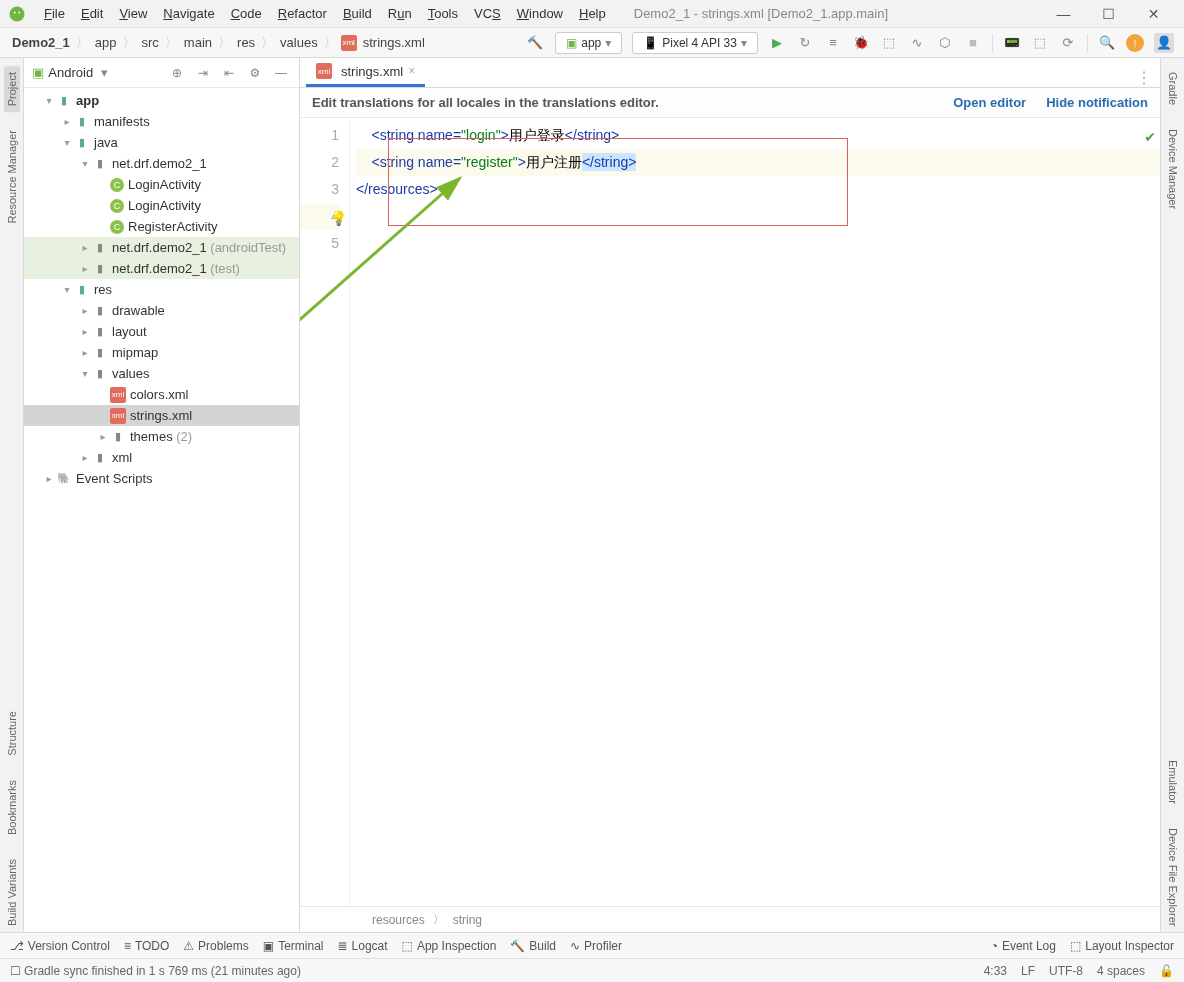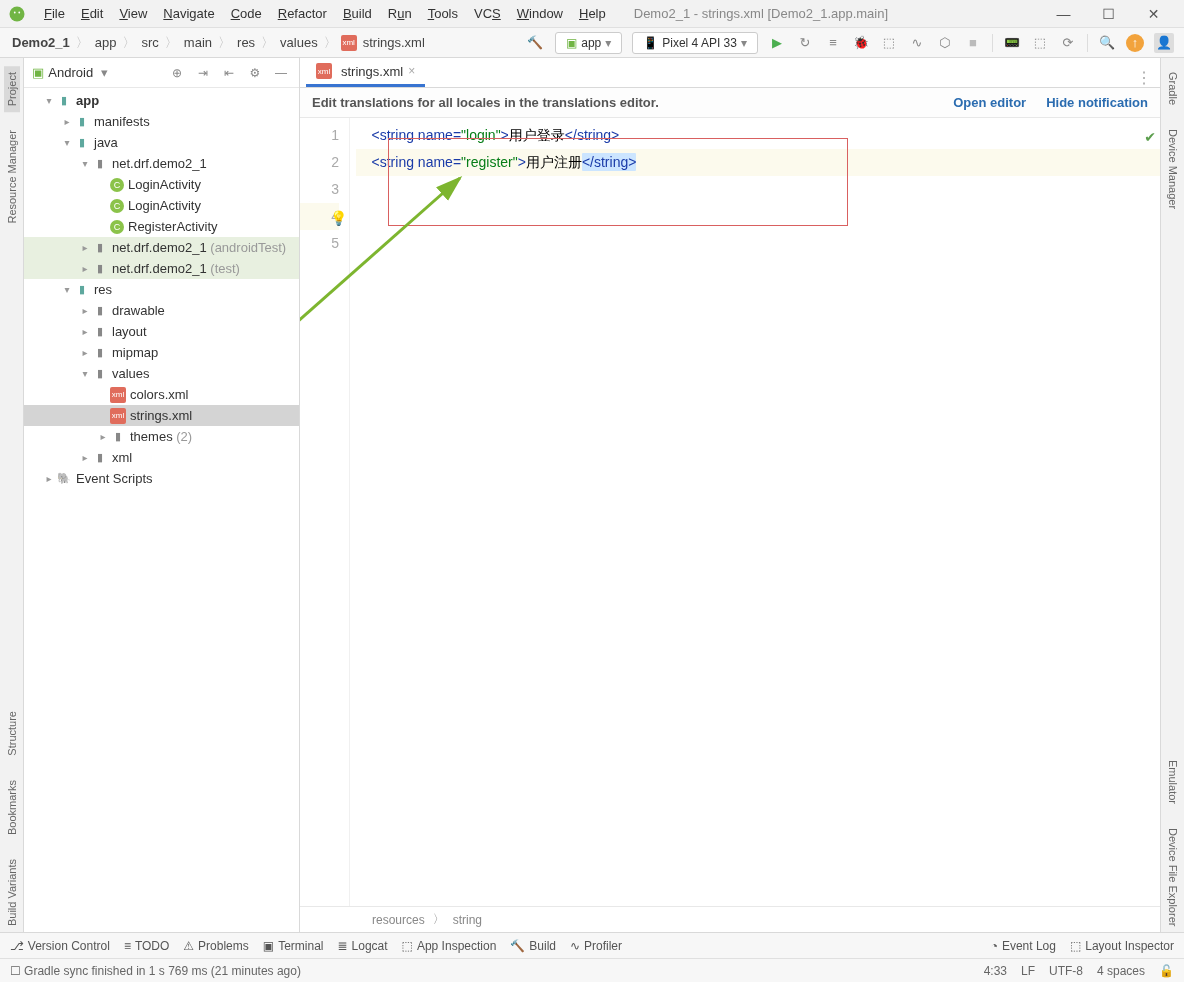--- a/index.html
+++ b/index.html
@@ -282,20 +282,21 @@
         <svg class="arrow-annotation" style="left:-170px;top:50px" width="300" height="250">
           <defs>
               <marker id="ah" markerWidth="10" markerHeight="10" refX="8" refY="3" orient="auto">
                 <path d="M0,0 L9,3 L0,6 Z" fill="#7db52f"></path>
               </marker>
             </defs>
           <line x1="20" y1="240" x2="280" y2="10" stroke="#7db52f" stroke-width="3" marker-end="url(#ah)"></line>
         </svg>
         <div class="codeline"><span class="tag">    &lt;</span><span class="tag">string </span><span class="attr">name</span><span class="tag">=</span><span class="val">"login"</span><span class="tag">&gt;</span><span class="txt">用户登录</span><span class="tag">&lt;/</span><span class="tag">string</span><span class="tag">&gt;</span></div>
         <div class="codeline hl"><span class="tag">    &lt;</span><span class="tag">string </span><span class="attr">name</span><span class="tag">=</span><span class="val">"register"</span><span class="tag">&gt;</span><span class="txt">用户注册</span><span class="selbg"><span class="tag">&lt;/</span><span class="tag">string</span><span class="tag">&gt;</span></span></div>
+        <div class="codeline"><span class="tag">&lt;/</span><span class="tag">resources</span><span class="tag">&gt;</span></div>
       </div>
     </div>
     <div class="footer-crumb">
       <span style="margin-left:60px">resources</span>
         <span>〉</span>
         <span>string</span>
     </div>
   </div>
 
   <div class="rightstrip">

